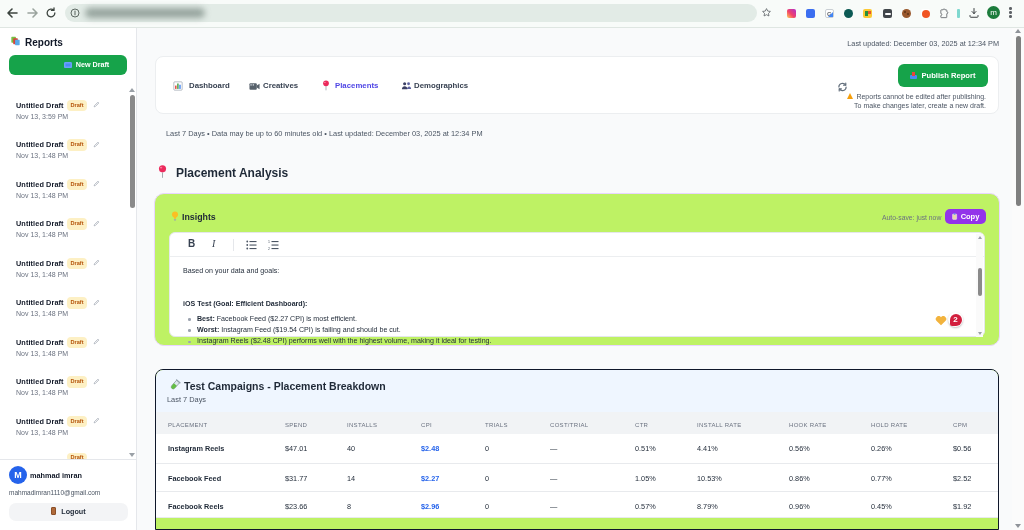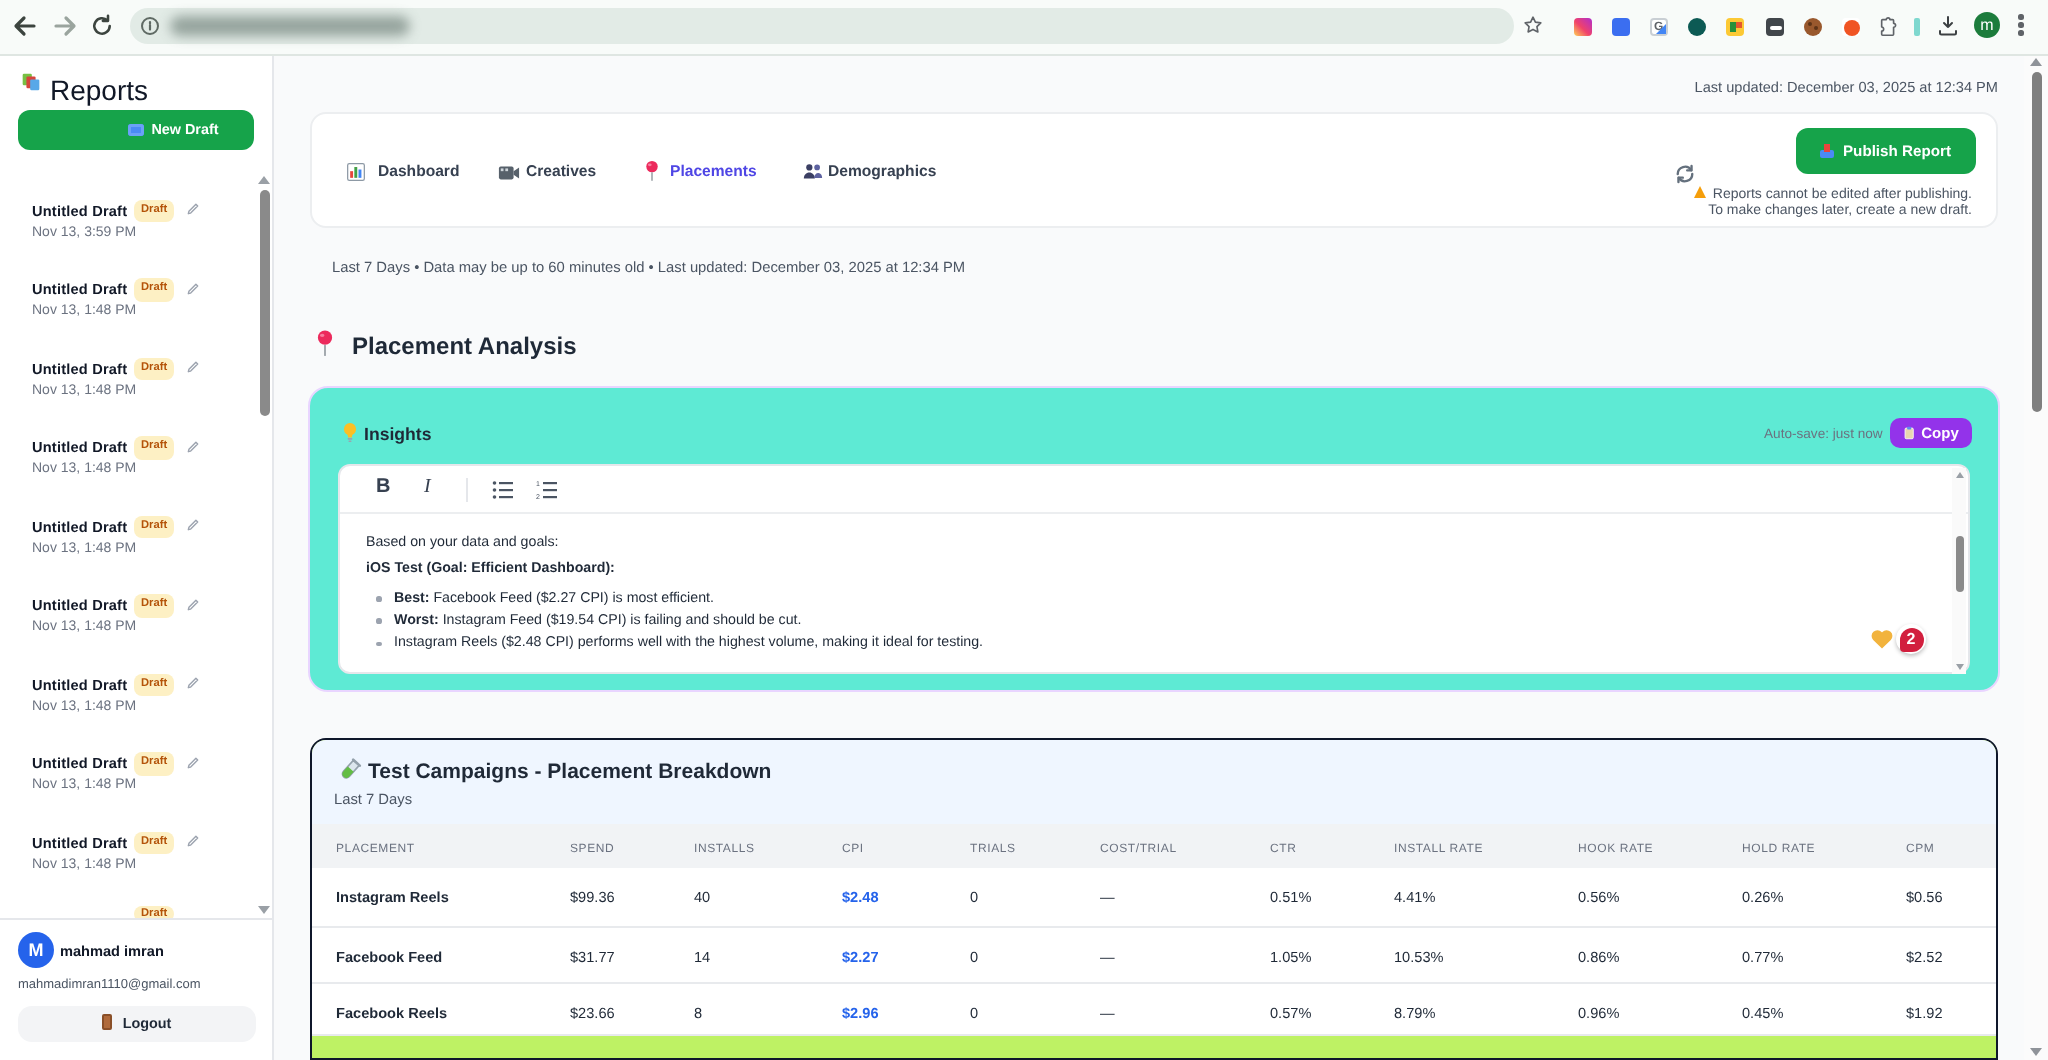--- a/index.html
+++ b/index.html
@@ -8,21 +8,21 @@
   .abs { position:absolute; }
 
   
   #chrome { position:absolute; left:0; top:0; width:1024px; height:28px; background:#f8fbf9; border-bottom:1px solid #dfe6e2; }
   #pill { position:absolute; left:65px; top:4px; width:692px; height:18px; border-radius:9px; background:#e2ebe6; }
   #urlblur { position:absolute; left:20px; top:4px; width:120px; height:10px; border-radius:5px; background:#7d8d86; filter:blur(3px); opacity:.75; }
   .ext { position:absolute; top:9px; width:9px; height:9px; border-radius:2px; }
 
   
   #sidebar { position:absolute; left:0; top:28px; width:137px; height:502px; background:#ffffff; border-right:1px solid #e5e7eb; }
-  #sb-title { position:absolute; left:25px; top:8.5px; font-size:14px; font-weight:normal; color:#111827; }
+  #sb-title { position:absolute; left:25px; top:8.5px; font-size:10px; font-weight:bold; color:#111827; }
   #newdraft { position:absolute; left:9px; top:27px; width:118px; height:20px; background:#16a34a; border-radius:6px; color:#fff; font-size:7.2px; font-weight:bold; text-align:center; line-height:20px;padding-left:37px; }
   .item-title { font-size:7.3px; font-weight:bold; color:#111827; letter-spacing:0.1px; }
   .badge { position:absolute; background:#fdf0c4; color:#b45309; font-size:5.6px; font-weight:bold; border-radius:4px; padding:1px 3.5px 1.5px; }
   .item-date { position:absolute; left:0; top:11px; font-size:7px; color:#6b7280; white-space:nowrap; }
   .pencil { position:absolute; left:77px; top:0.5px; }
   #sb-scroll { position:absolute; left:129px; top:57px; width:6px; height:374px; }
   #sb-thumb { position:absolute; left:0.5px; top:10px; width:5px; height:113px; background:#8a8a8a; border-radius:3px; }
   #userbox { position:absolute; left:0; top:431px; width:136px; height:71px; border-top:1px solid #e5e7eb; background:#fff; }
   #avatar { position:absolute; left:9px; top:6px; width:18px; height:18px; border-radius:50%; background:#2563eb; color:#fff; font-size:9px; font-weight:bold; text-align:center; line-height:18px; }
   #uname { position:absolute; left:30px; top:11px; font-size:7.3px; font-weight:bold; color:#111827; }
@@ -36,21 +36,21 @@
   #tabcard { position:absolute; left:17px; top:28px; width:844px; height:58px; background:#fff; border:1px solid #eceef0; border-radius:8px; }
   .tab { position:absolute; top:0; height:58px; font-size:7.8px; font-weight:bold; color:#374151; line-height:58px; }
   .tab .ticon { position:absolute; top:24px; left:0; }
   #pubbtn { position:absolute; left:742px; top:7px; width:90px; height:23px; background:#16a34a; border-radius:6px; color:#fff; font-size:7.6px; font-weight:bold; text-align:center; line-height:23px; }
   #warn1 { position:absolute; right:12px; top:36px; font-size:7px; color:#4b5563; }
   #warn2 { position:absolute; right:12px; top:45px; font-size:7px; color:#4b5563; }
   #metaline { position:absolute; left:28px; top:101px; font-size:7.4px; color:#4b5563; }
   #pa-head { position:absolute; left:38px; top:138px; font-size:12px; font-weight:bold; color:#1f2937; }
 
   
-  #inscard { position:absolute; left:16px; top:165px; width:846px; height:153px; background:#5eead4; border:1px solid #e9d5ff; border-radius:10px; }
+  #inscard { position:absolute; left:16px; top:165px; width:846px; height:153px; background:#bef264; border:1px solid #e9d5ff; border-radius:10px; }
   #institle { position:absolute; left:27px; top:18px; font-size:8.8px; font-weight:bold; color:#1f2937; }
   #autosave { position:absolute; left:727px; top:20px; font-size:6.8px; color:#6b7280; }
   #copybtn { position:absolute; left:790px; top:15px; width:41px; height:15px; background:#9333ea; border-radius:5px; color:#fff; font-size:7.5px; font-weight:bold; text-align:center; line-height:15px; }
   #editor { position:absolute; left:14px; top:38px; width:816px; height:105px; background:#fff; border:1px solid #e5e7eb; border-radius:6px; }
   #toolbar { position:absolute; left:0; top:0; width:100%; height:24px; border-bottom:1px solid #eceef0; }
   #edcontent { position:absolute; left:13px; top:34px; width:770px; font-size:7.1px; color:#1f2937; }
   #edscroll { position:absolute; right:1px; top:1px; width:7px; height:103px; background:#fafafa; }
 
   
   #tblcard { position:absolute; left:17px; top:341px; width:844px; height:161px; background:#bef264; border:1px solid #0f172a; border-radius:8px 8px 0 0; overflow:hidden; }
@@ -255,21 +255,21 @@
           </svg>
         <svg class="abs" style="left:98px;top:7px" width="11" height="10" viewBox="0 0 22 20">
             <text x="0" y="5.5" font-size="7" fill="#4b5563" font-family="Liberation Sans">1</text>
             <text x="0" y="19" font-size="7" fill="#4b5563" font-family="Liberation Sans">2</text>
             <rect x="7" y="2" width="14" height="2.2" fill="#4b5563"></rect>
             <rect x="7" y="9" width="14" height="2.2" fill="#4b5563"></rect>
             <rect x="7" y="16" width="14" height="2.2" fill="#4b5563"></rect>
           </svg>
       </div>
       <div id="edcontent">
-        <div style="margin-bottom:5px">Based on your data and goals:</div>
+        <div style="margin-bottom:25px">Based on your data and goals:</div>
         <div style="font-weight:bold;margin-bottom:7px">iOS Test (Goal: Efficient Dashboard):</div>
         <div class="bullet"><b>Best:</b> Facebook Feed ($2.27 CPI) is most efficient.</div>
         <div class="bullet"><b>Worst:</b> Instagram Feed ($19.54 CPI) is failing and should be cut.</div>
         <div class="bullet">Instagram Reels ($2.48 CPI) performs well with the highest volume, making it ideal for testing.</div>
       </div>
       <div id="edscroll">
         <div style="position:absolute;left:1.5px;top:2px;width:0;height:0;border-left:2.5px solid transparent;border-right:2.5px solid transparent;border-bottom:3.5px solid #9aa0a6"></div>
         <div style="position:absolute;left:1.5px;top:34px;width:4px;height:28px;background:#8a8a8a;border-radius:2px"></div>
         <div style="position:absolute;left:1.5px;bottom:2px;width:0;height:0;border-left:2.5px solid transparent;border-right:2.5px solid transparent;border-top:3.5px solid #9aa0a6"></div>
       </div>
@@ -304,21 +304,21 @@
       <div class="col" style="left:329px">TRIALS</div>
       <div class="col" style="left:394px">COST/TRIAL</div>
       <div class="col" style="left:479px">CTR</div>
       <div class="col" style="left:541px">INSTALL RATE</div>
       <div class="col" style="left:633px">HOOK RATE</div>
       <div class="col" style="left:715px">HOLD RATE</div>
       <div class="col" style="left:797px">CPM</div>
     </div>
     <div class="row" style="top:64px;height:30px">
       <div class="cell cellb" style="left:12px">Instagram Reels</div>
-      <div class="cell" style="left:129px">$99.36</div>
+      <div class="cell" style="left:129px">$47.01</div>
       <div class="cell" style="left:191px">40</div>
       <div class="cell cpi" style="left:265px">$2.48</div>
       <div class="cell" style="left:329px">0</div>
       <div class="cell" style="left:394px">—</div>
       <div class="cell" style="left:479px">0.51%</div>
       <div class="cell" style="left:541px">4.41%</div>
       <div class="cell" style="left:633px">0.56%</div>
       <div class="cell" style="left:715px">0.26%</div>
       <div class="cell" style="left:797px">$0.56</div>
     </div>

